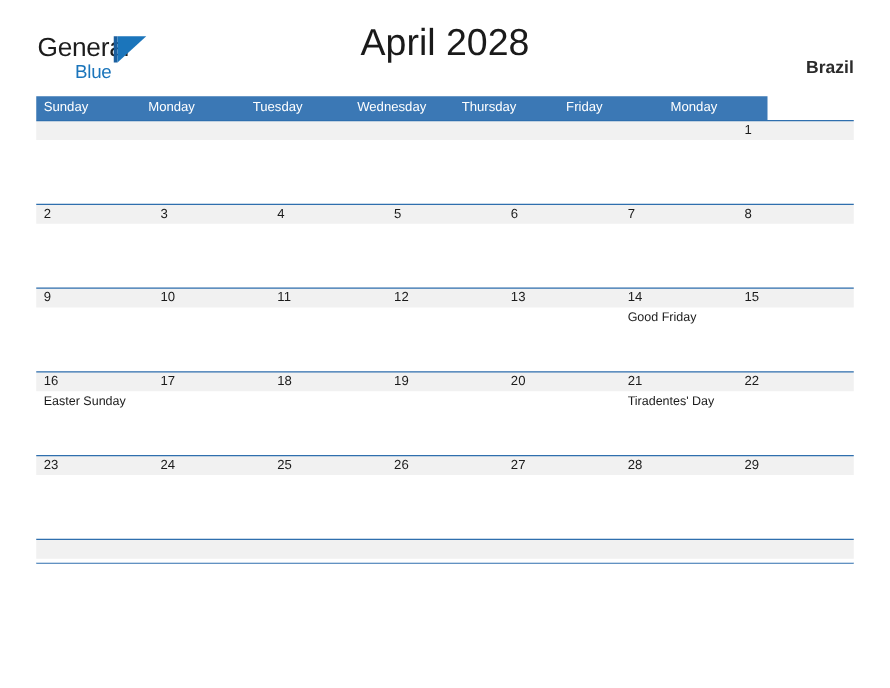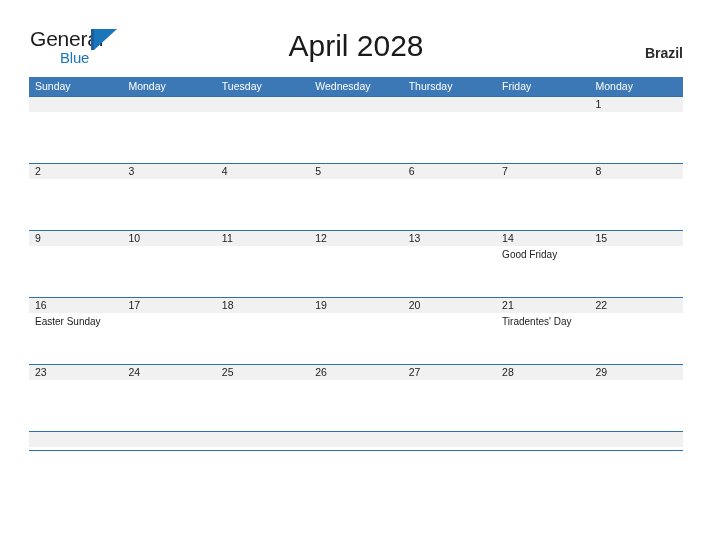--- a/index.html
+++ b/index.html
@@ -71,21 +71,21 @@
     top: 19px;
     font-size: 15px;
     color: #1b75bb;
     line-height: 22px;
     letter-spacing: -0.2px;
   }
 
   .cal-title {
     position: absolute;
     left: 0;
-    top: 29px;
+    top: 18px;
     width: 712px;
     text-align: center;
     font-size: 30px;
     font-weight: normal;
     color: #1a1a1a;
     letter-spacing: 0px;
   }
 
   .country {
     position: absolute;
@@ -100,21 +100,21 @@
   
   .calendar {
     position: absolute;
     left: 29px;
     top: 77px;
     width: 654px;
   }
 
   .dow-row {
     display: flex;
-    width: 654px;
+    width: 585px;
     height: 19px;
     background: #3b78b5;
   }
   .dow-cell {
     width: 93.43px;
     height: 19px;
     color: #ffffff;
     font-size: 10.5px;
     line-height: 19px;
     padding-left: 6px;

